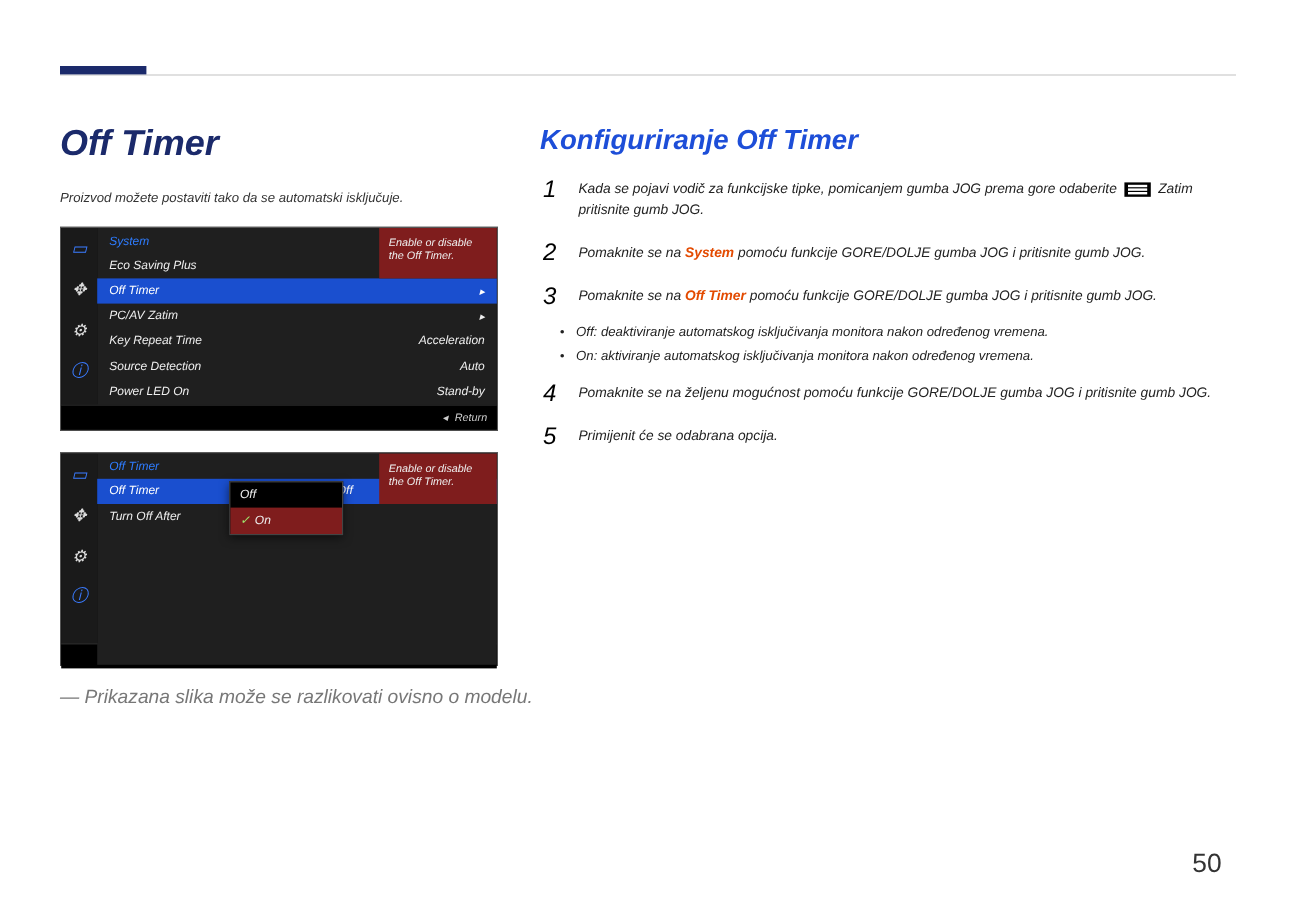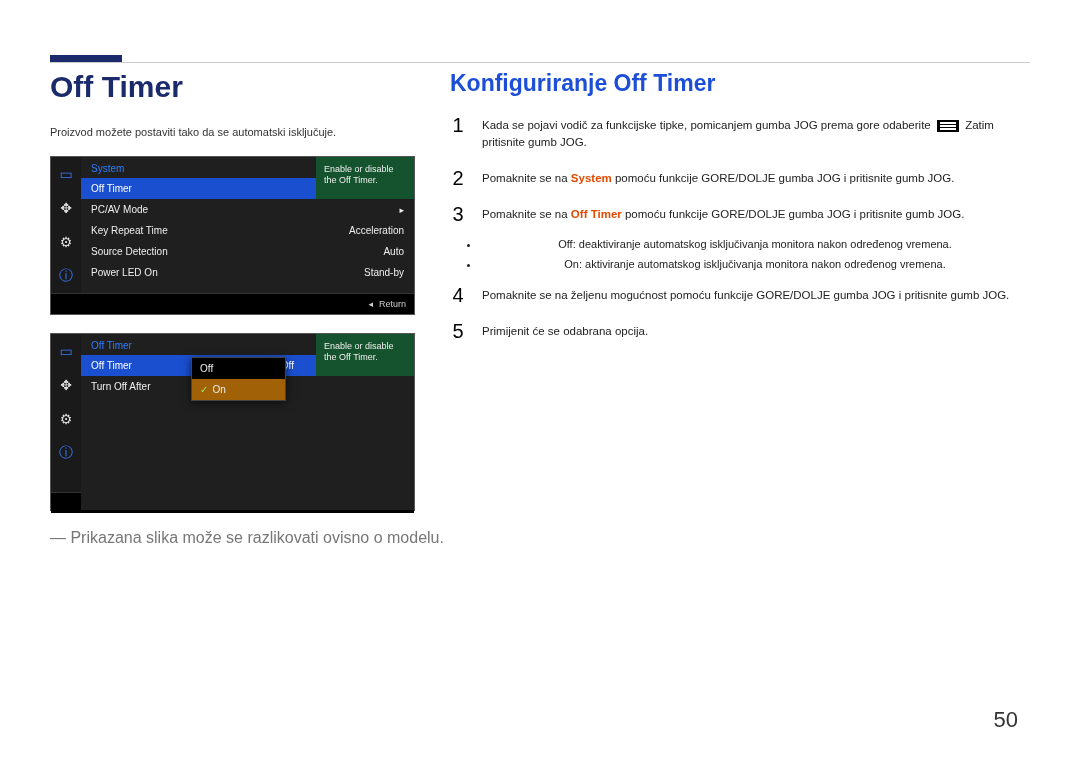--- a/index.html
+++ b/index.html
@@ -22,21 +22,22 @@
     .top-accent {
       position: absolute;
       top: 55px;
       left: 50px;
       width: 72px;
       height: 7px;
       background: #1b2a6b;
     }
     .content {
       display: flex;
-      margin-top: 30px;
+      margin-top: 63px;
+      font-style: italic;
     }
     .left-col { width: 400px; }
     .right-col { flex: 1; margin-left: 0px; }
     h1.section-title {
       color: #1b2a6b;
       font-size: 30px;
       font-weight: 700;
       margin-bottom: 22px;
     }
     h2.sub-title {
@@ -86,21 +87,21 @@
       font-size: 10px;
       color: #eee;
     }
     .osd-row.selected { background: #1a4fcf; color: #fff; }
     .chev { font-size: 9px; color: inherit; }
     .osd-hint {
       position: absolute;
       right: 0;
       top: 0;
       width: 98px;
-      background: #14532d;
+      background: #7f1d1d;
       font-size: 9px;
       color: #eee;
       padding: 7px 8px;
       line-height: 1.25;
       min-height: 42px;
     }
     .osd-second {
       height: 178px;
     }
     .osd-second .osd-main { min-height: 176px; }
@@ -122,21 +123,21 @@
       width: 95px;
       background: #000;
       border: 1px solid #444;
       box-shadow: 0 2px 8px rgba(0,0,0,.6);
     }
     .osd-subrow {
       padding: 5px 8px;
       font-size: 10px;
       color: #eee;
     }
-    .osd-subrow.sel { background: #a16207; }
+    .osd-subrow.sel { background: #7f1d1d; }
     .check { color: #9fe86d; margin-right: 4px; font-size: 10px; }
 
     .steps { font-size: 11.5px; color: #222; }
     .step {
       display: flex;
       align-items: flex-start;
       gap: 16px;
       margin-bottom: 18px;
     }
     .step-num {
@@ -160,21 +161,21 @@
       position: relative;
     }
     .menu-icon::before {
       content: "";
       position: absolute;
       left: 3px; right: 3px; top: 2px;
       height: 2px;
       background: #fff;
       box-shadow: 0 3px 0 #fff, 0 6px 0 #fff;
     }
-    .bullets { margin: -6px 0 14px 0; padding-left: 12px; text-align: center; }
+    .bullets { margin: -6px 0 14px 0; padding-left: 12px; }
     .bullets li {
       font-size: 11px;
       color: #222;
       list-style: disc;
       margin: 4px 0 4px 18px;
       line-height: 1.5;
     }
     .page-num {
       position: absolute;
       right: 62px;
@@ -198,26 +199,30 @@
       <div class="osd-body">
         <div class="osd-sidebar">
           <div class="ico" style="color:#3a7bff">▭</div>
           <div class="ico">✥</div>
           <div class="ico">⚙</div>
           <div class="ico" style="color:#3a7bff">ⓘ</div>
         </div>
         <div class="osd-main">
           <div class="osd-header">System</div>
           <div class="osd-list">
+            <div class="osd-row">
+              <span>Eco Saving Plus</span>
+              <span>Off</span>
+            </div>
             <div class="osd-row selected">
               <span>Off Timer</span>
               <span class="chev">▸</span>
             </div>
             <div class="osd-row">
-              <span>PC/AV Mode</span>
+              <span>PC/AV Zatim</span>
               <span class="chev">▸</span>
             </div>
             <div class="osd-row">
               <span>Key Repeat Time</span>
               <span>Acceleration</span>
             </div>
             <div class="osd-row">
               <span>Source Detection</span>
               <span>Auto</span>
             </div>

